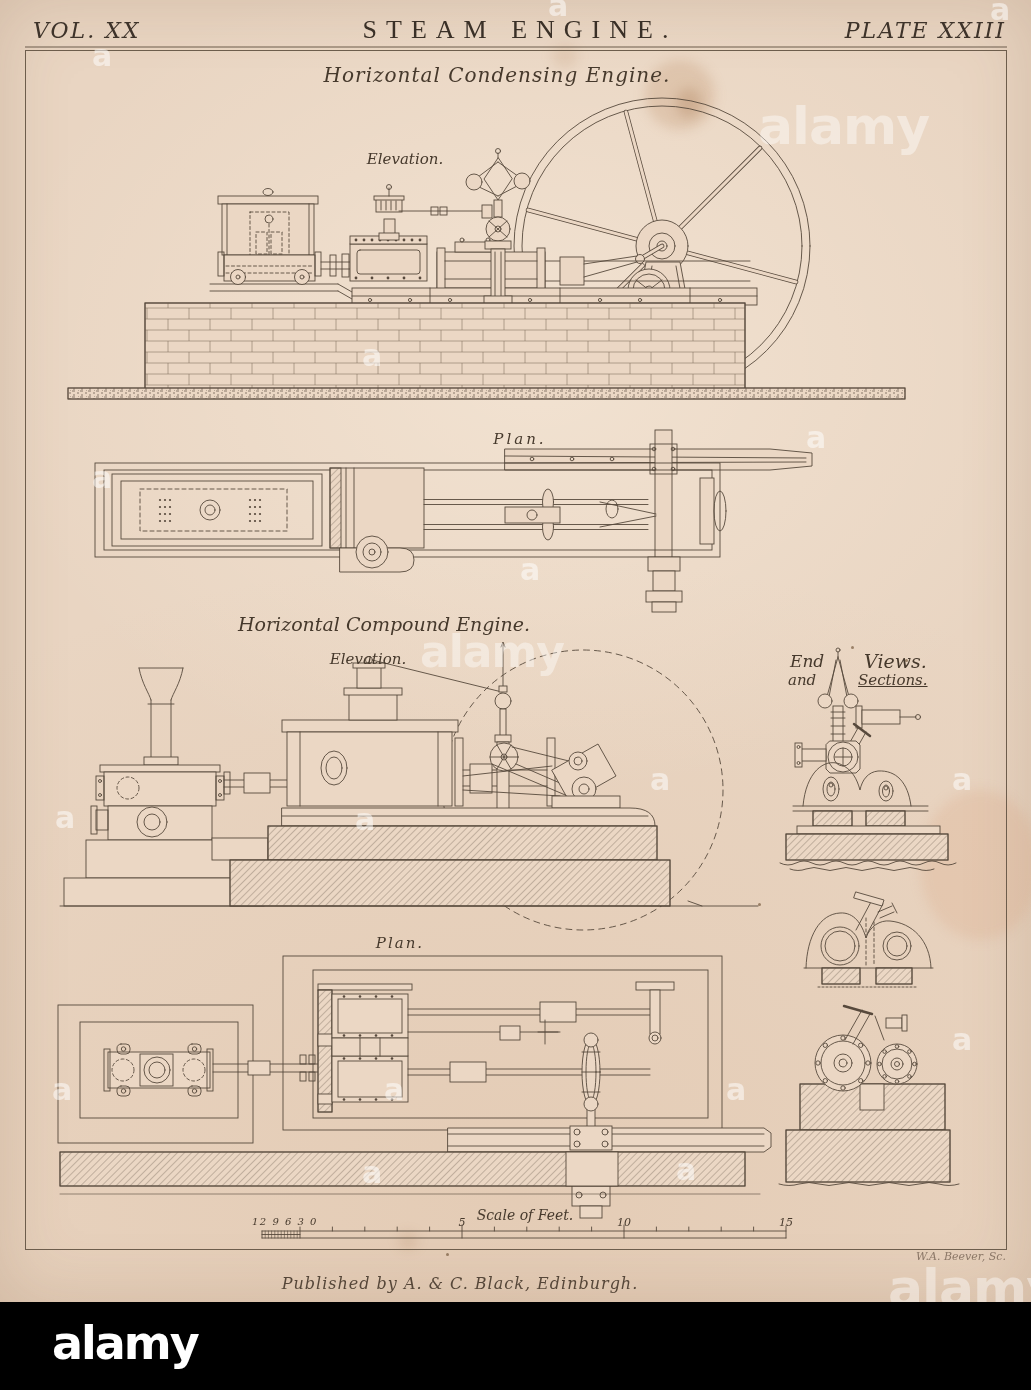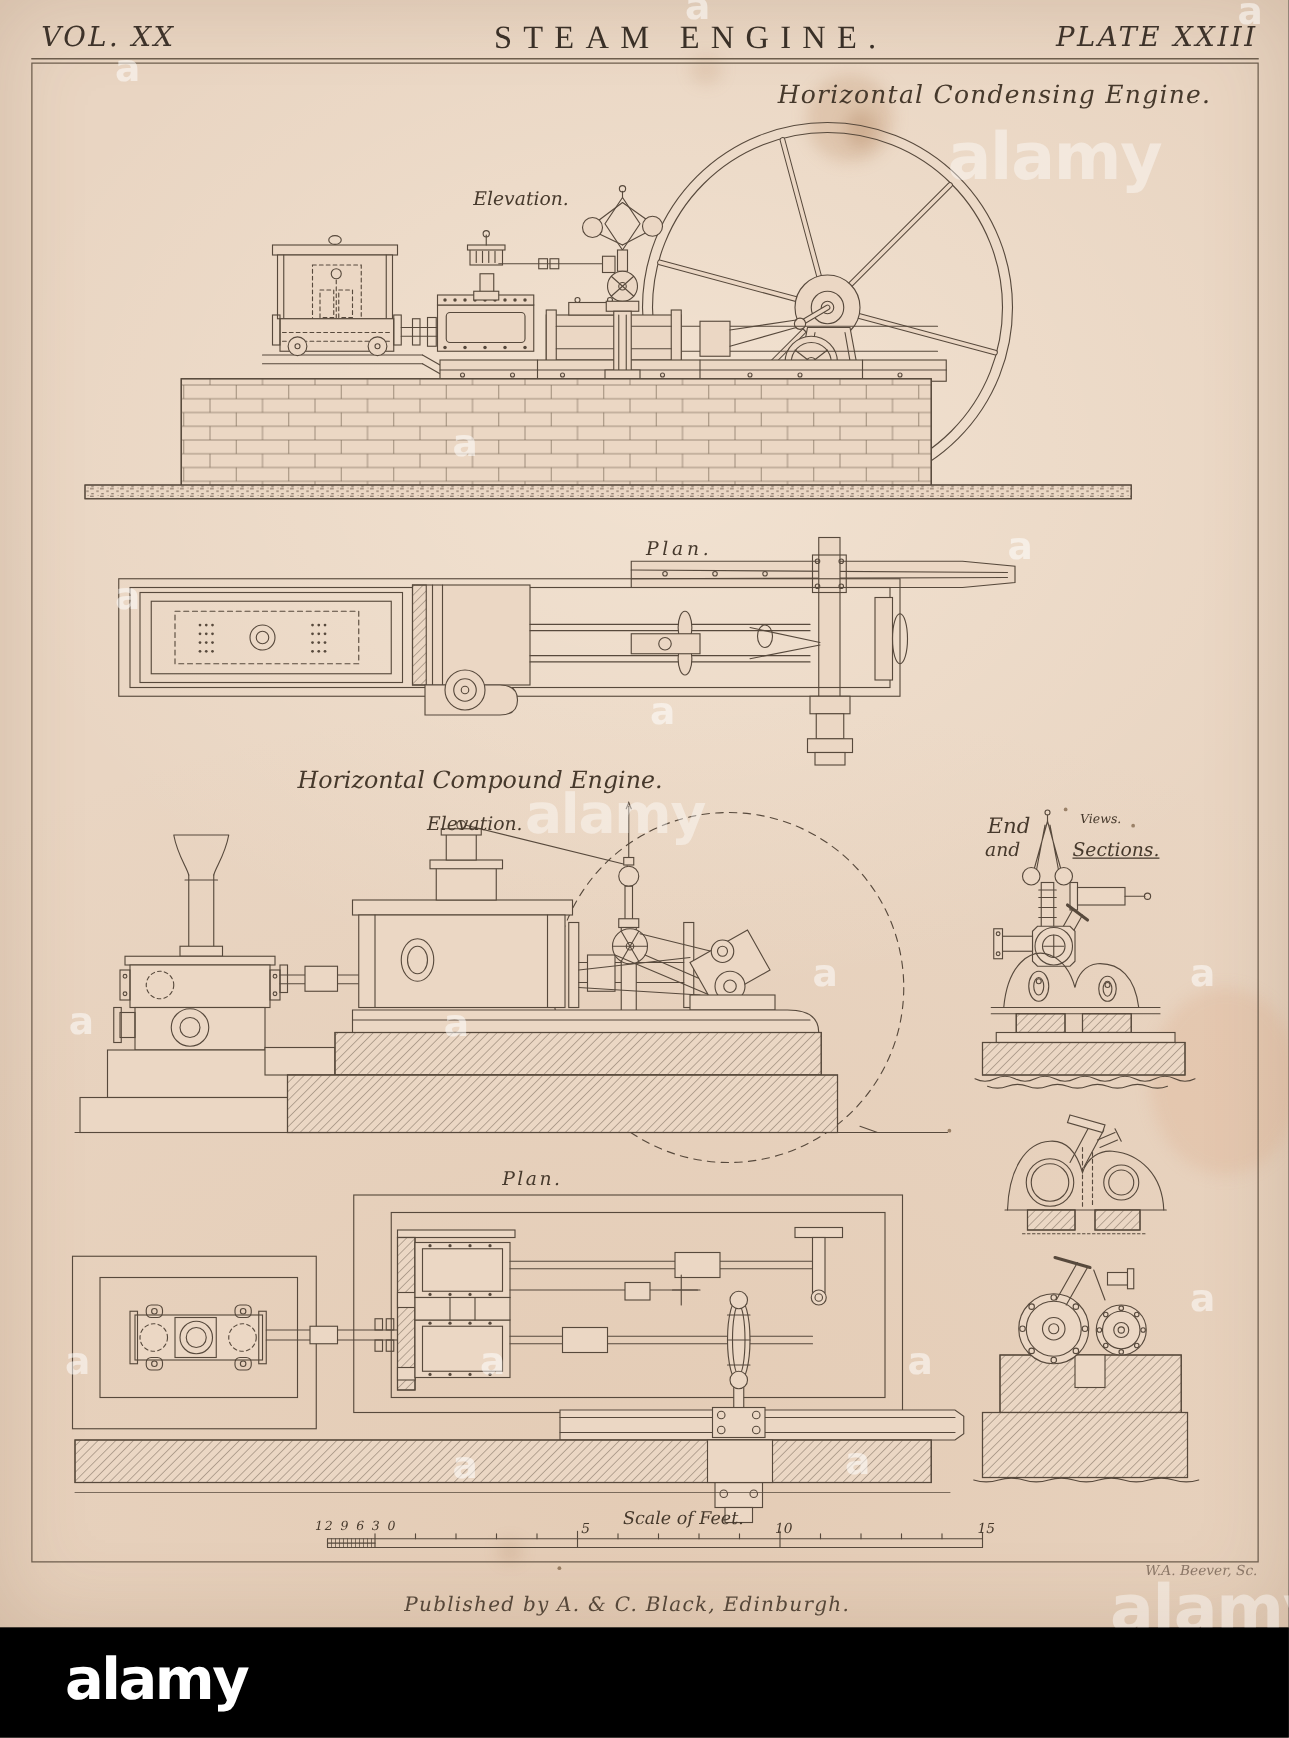--- a/index.html
+++ b/index.html
@@ -6,21 +6,21 @@
   .stage{position:relative;width:1031px;height:1390px;overflow:hidden;
          font-family:"DejaVu Serif", serif;}
   .paper{position:absolute;left:0;top:0;width:1031px;height:1302px;
     background:
       radial-gradient(900px 700px at 52% 28%, rgba(255,246,232,.40), transparent 62%),
       radial-gradient(1300px 900px at 50% 92%, rgba(208,168,132,.20), transparent 72%),
       #e9d5c2;
     box-shadow: inset 0 0 70px rgba(118,84,54,.20);}
   .lbl{position:absolute;color:#46392c;white-space:nowrap;}
   .italic{font-style:italic;}
-  .center{text-align:right;}
+  .center{text-align:center;}
   .stain{position:absolute;border-radius:50%;filter:blur(6px);pointer-events:none;}
   .speck{position:absolute;width:3px;height:3px;border-radius:50%;background:rgba(90,60,30,.55);}
   .wm{position:absolute;color:rgba(255,255,255,.52);
       font-family:"DejaVu Sans",sans-serif;font-weight:bold;font-size:30px;pointer-events:none;}
   .wm-big{font-size:52px;color:rgba(255,255,255,.42);letter-spacing:-1px;}
   .bar{position:absolute;left:0;top:1302px;width:1031px;height:88px;background:#000;}
   .bar-logo{position:absolute;left:52px;top:14px;color:#fff;
      font-family:"DejaVu Sans",sans-serif;font-weight:bold;font-size:46px;letter-spacing:-2px;}
   .bar-right{position:absolute;right:38px;top:18px;text-align:right;color:#fff;
      font-family:"DejaVu Sans",sans-serif;}
@@ -613,21 +613,21 @@
 
   <div class="lbl italic center" style="left:25px;top:63px;width:944px;font-size:20px;letter-spacing:1px;">Horizontal Condensing Engine.</div>
   <div class="lbl italic center" style="left:355px;top:150px;width:100px;font-size:15px;">Elevation.</div>
   <div class="lbl italic center" style="left:470px;top:430px;width:100px;font-size:15px;letter-spacing:3px;">Plan.</div>
 
   <div class="lbl italic center" style="left:238px;top:613px;width:260px;font-size:19px;">Horizontal Compound Engine.</div>
   <div class="lbl italic center" style="left:318px;top:650px;width:100px;font-size:15px;">Elevation.</div>
   <div class="lbl italic center" style="left:350px;top:934px;width:100px;font-size:15px;letter-spacing:2px;">Plan.</div>
 
   <div class="lbl italic" style="left:790px;top:651px;font-size:17px;">End</div>
-  <div class="lbl italic" style="left:864px;top:650px;font-size:10px;">Views.</div>
+  <div class="lbl italic" style="left:864px;top:650px;font-size:19px;">Views.</div>
   <div class="lbl italic" style="left:788px;top:671px;font-size:15px;text-align:center;">and</div>
   <div class="lbl italic" style="left:858px;top:671px;font-size:15px;text-decoration:underline;">Sections.</div>
 
   <div class="lbl italic center" style="left:455px;top:1207px;width:140px;font-size:14px;">Scale of Feet.</div>
   <div class="lbl italic" style="left:252px;top:1216px;font-size:10px;letter-spacing:1.5px;">12 9 6 3 0</div>
   <div class="lbl italic center" style="left:452px;top:1216px;width:20px;font-size:11px;">5</div>
   <div class="lbl italic center" style="left:614px;top:1216px;width:20px;font-size:11px;">10</div>
   <div class="lbl italic center" style="left:776px;top:1216px;width:20px;font-size:11px;">15</div>
 
   <div class="lbl italic center" style="left:240px;top:1274px;width:440px;font-size:16px;letter-spacing:1px;color:#564739;">Published by A. &amp; C. Black, Edinburgh.</div>

